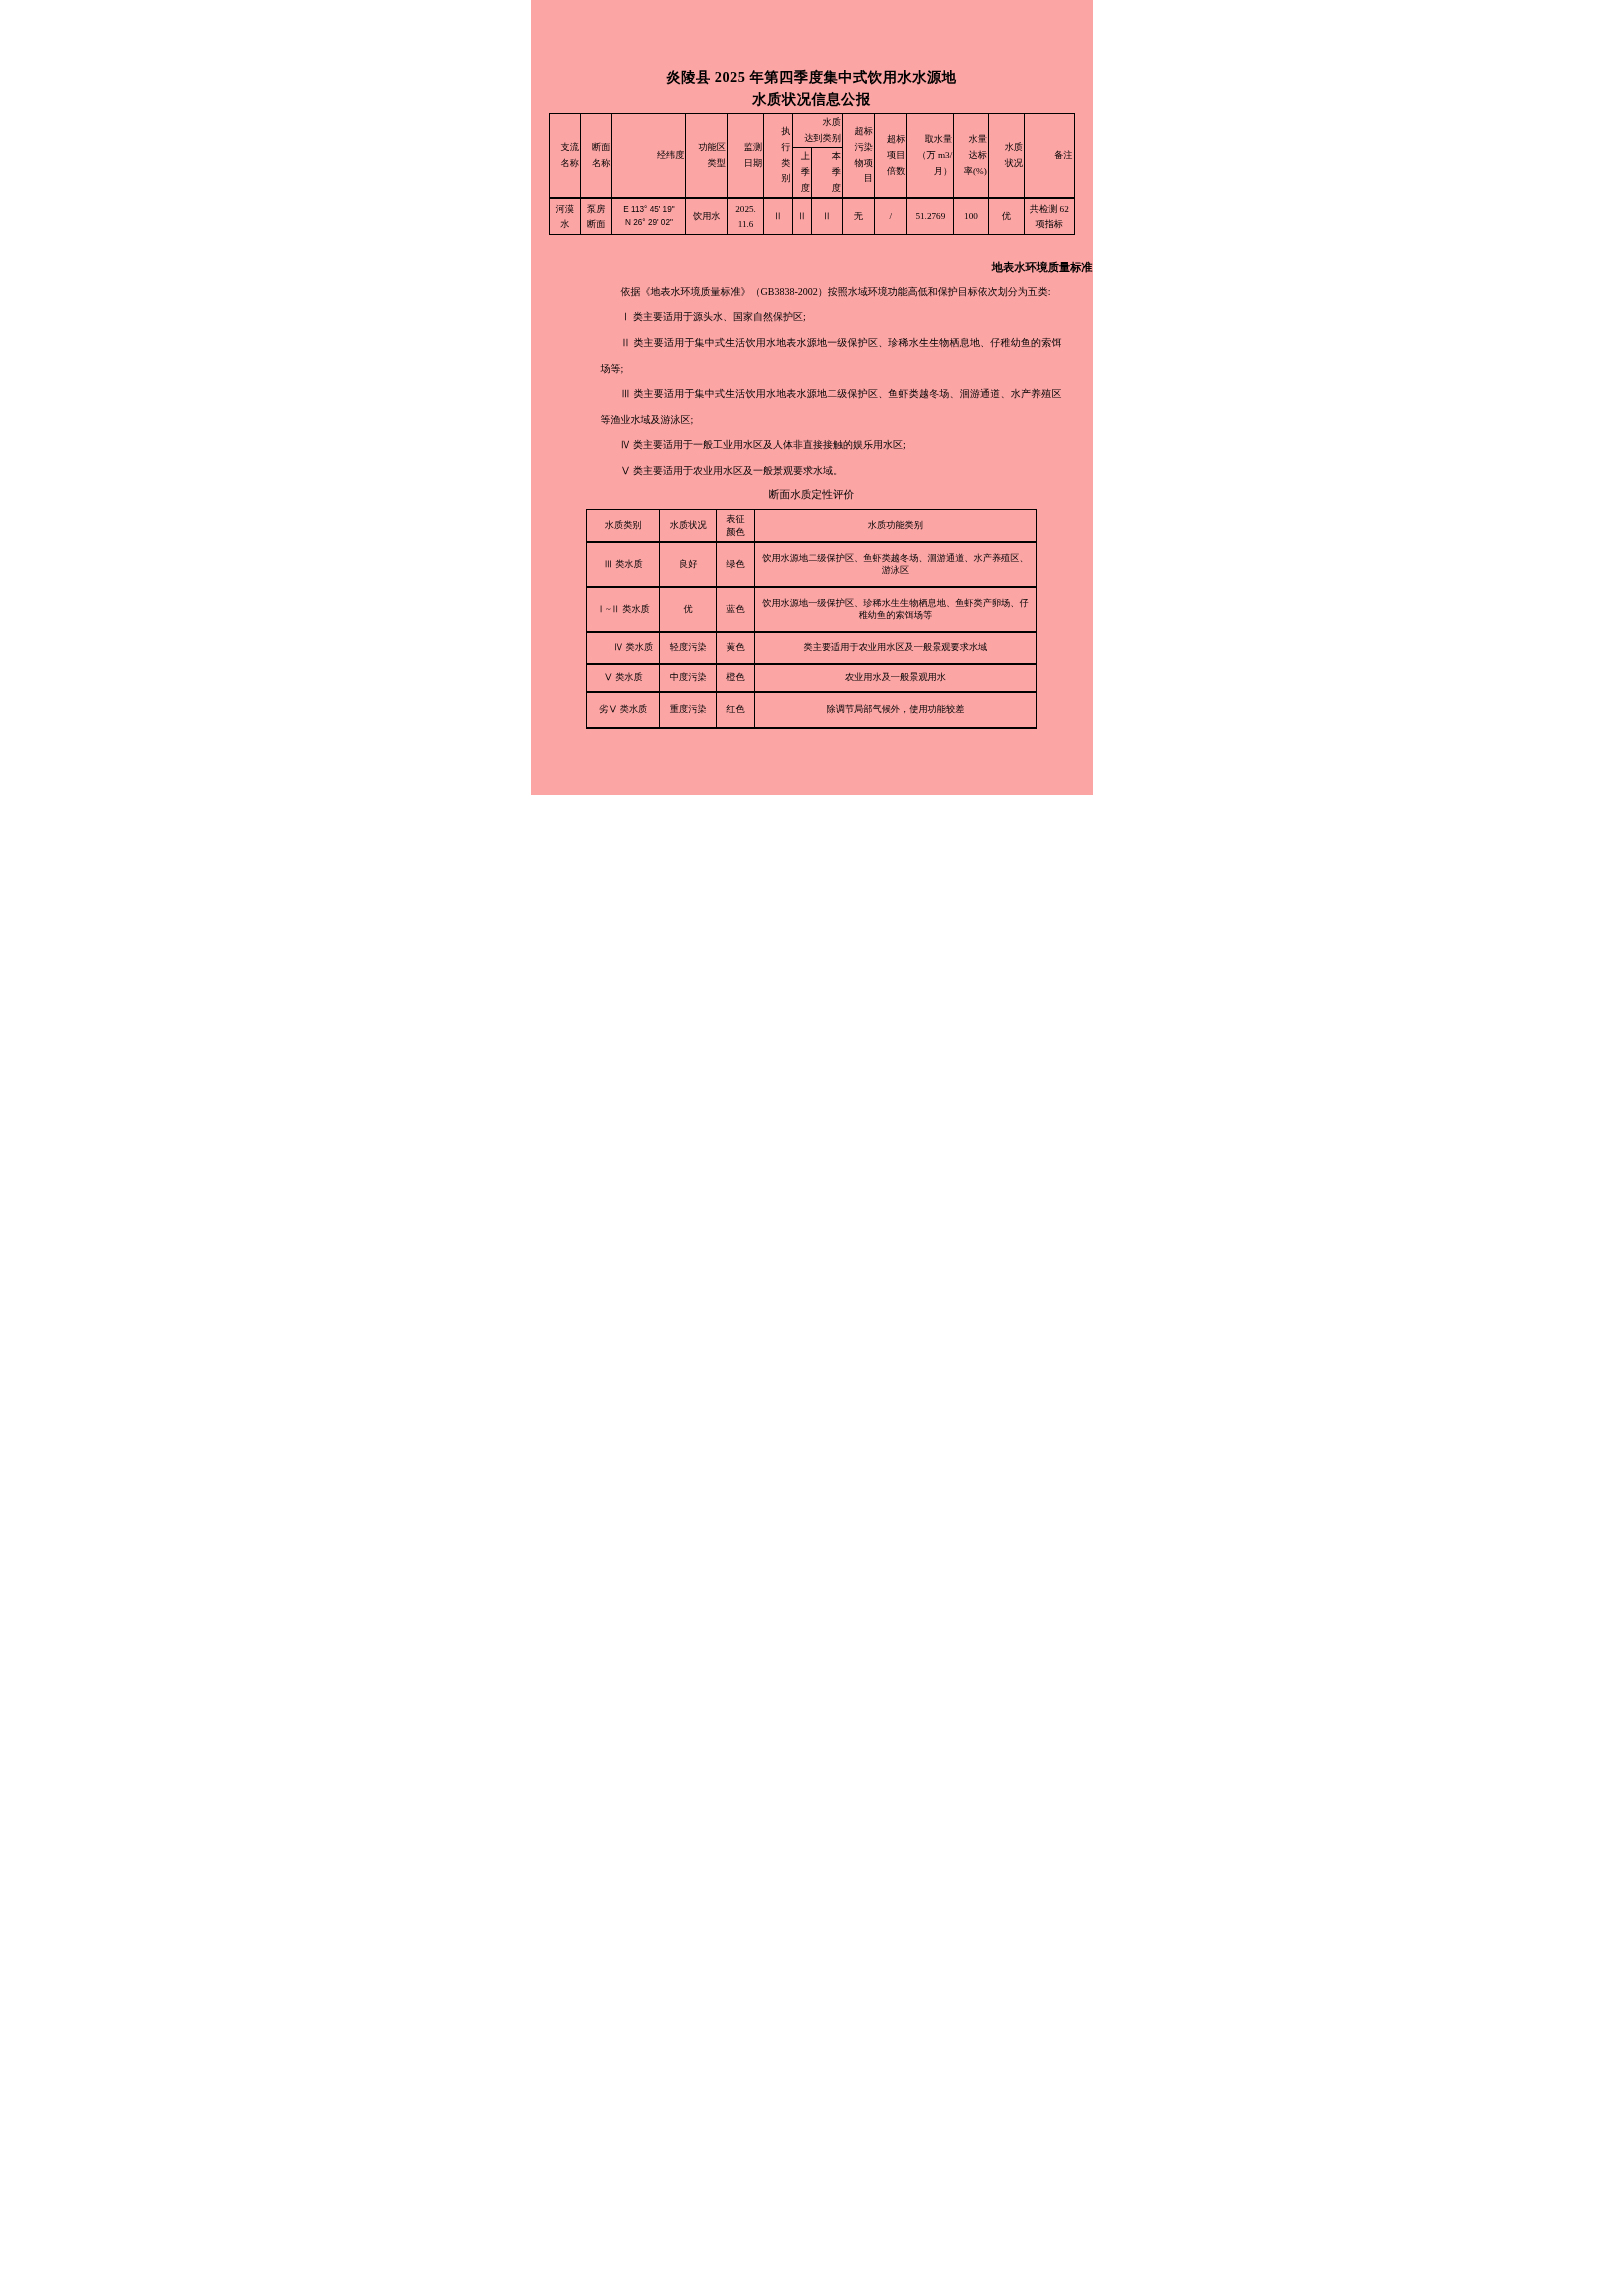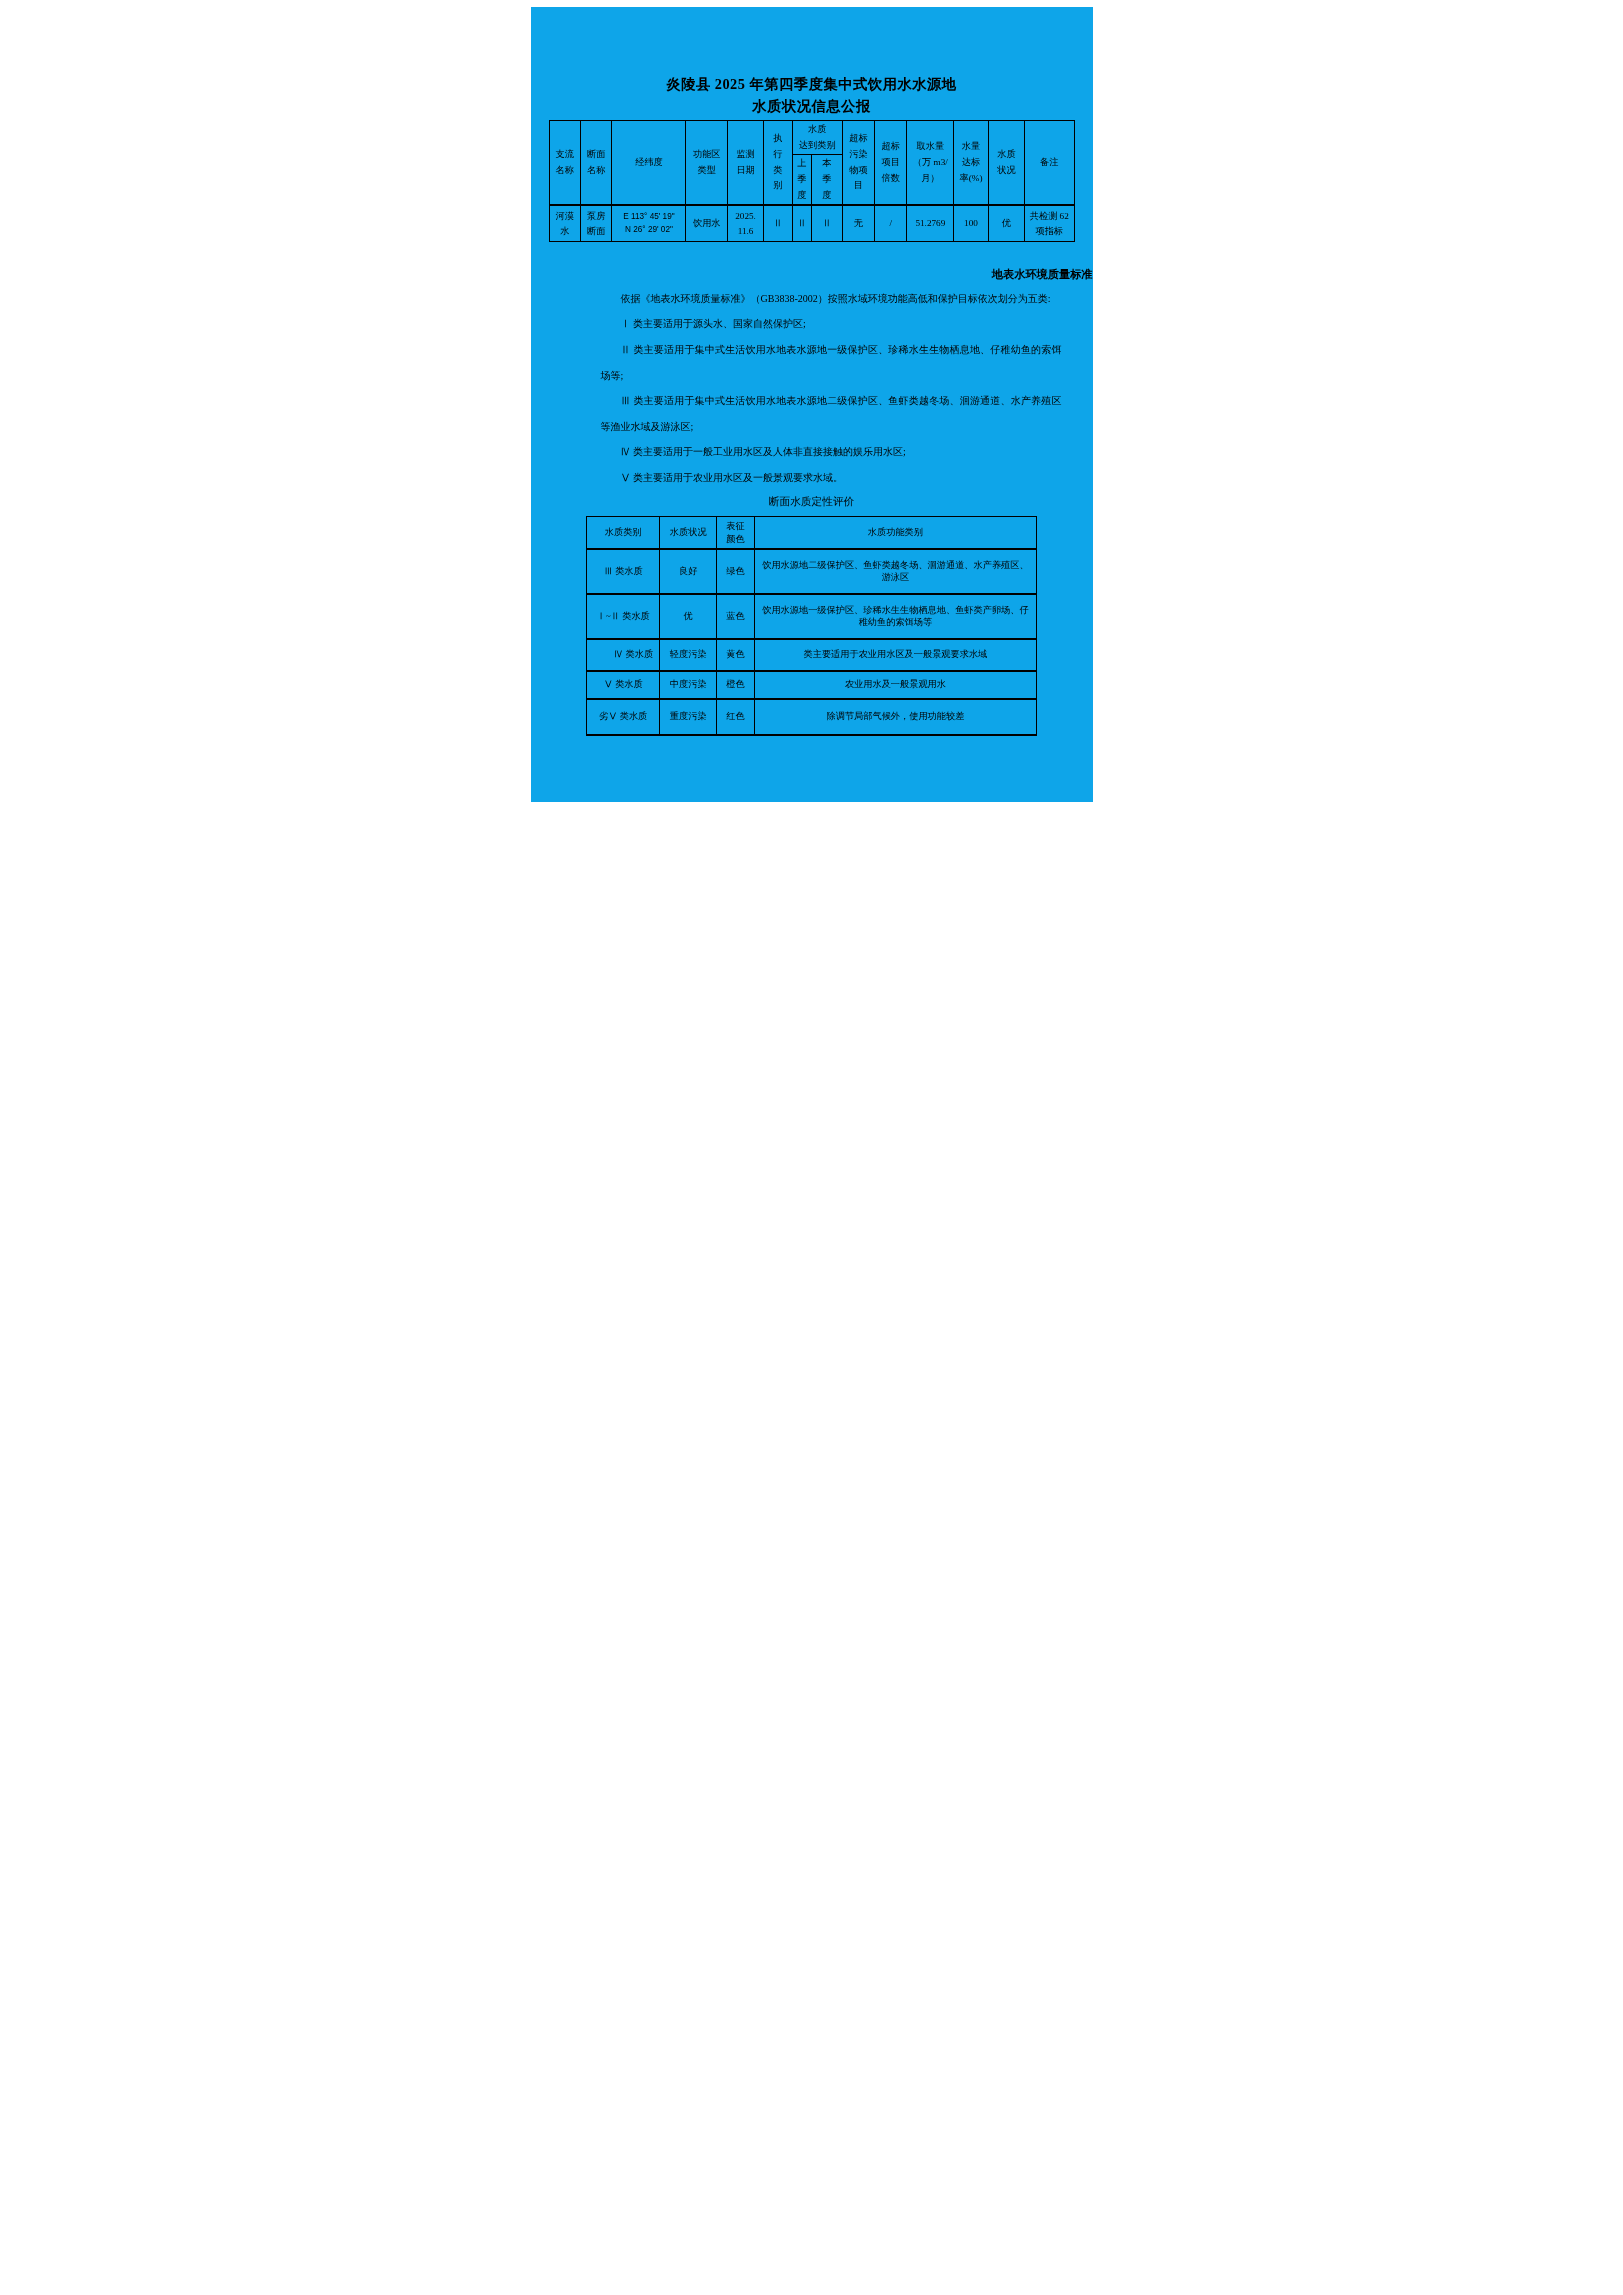--- a/index.html
+++ b/index.html
@@ -1,21 +1,21 @@
 <!DOCTYPE html>
 <html lang="zh" style="font-size:8.2px"><head>
 <meta charset="utf-8">
 <style>
   html, body { margin: 0; padding: 0; background: #ffffff; }
   .page {
     position: relative;
     width: 562px;
     height: 795px;
-    margin: 7px auto;
-    background: #0ea5e9;
+    margin: 0 auto;
+    background: #fca5a5;
     color: #000000;
     font-family: "Liberation Serif", serif;
     overflow: hidden;
   }
   .doc-title {
     margin: 66px 0 0 0;
     text-align: center;
     font-size: 14.3px;
     font-weight: bold;
     line-height: 22px;
@@ -32,21 +32,21 @@
     font-weight: normal;
     padding: 1px 1px;
     overflow: hidden;
   }
   .monitor-table {
     width: 526px;
     margin: 3.1px auto 0 auto;
     border: 1.5px solid #000;
     font-size: 9.2px;
   }
-  .monitor-table th { line-height: 1.7; }
+  .monitor-table th { line-height: 1.7; text-align: right; }
   .monitor-table .hdr-row-1 { height: 29px; }
   .monitor-table .hdr-row-2 { height: 37px; }
   .monitor-table .merged-hdr { border-bottom: 1px solid #000; }
   .monitor-table .data-row { height: 36px; }
   .monitor-table .data-row td { border-top: 2px double #000; line-height: 1.55; }
   .monitor-table .sans { font-family: "Liberation Sans", sans-serif; font-size: 8.2px; }
   
   .std-heading {
     margin: 25.6px 0 0 0;
     text-align: right;

